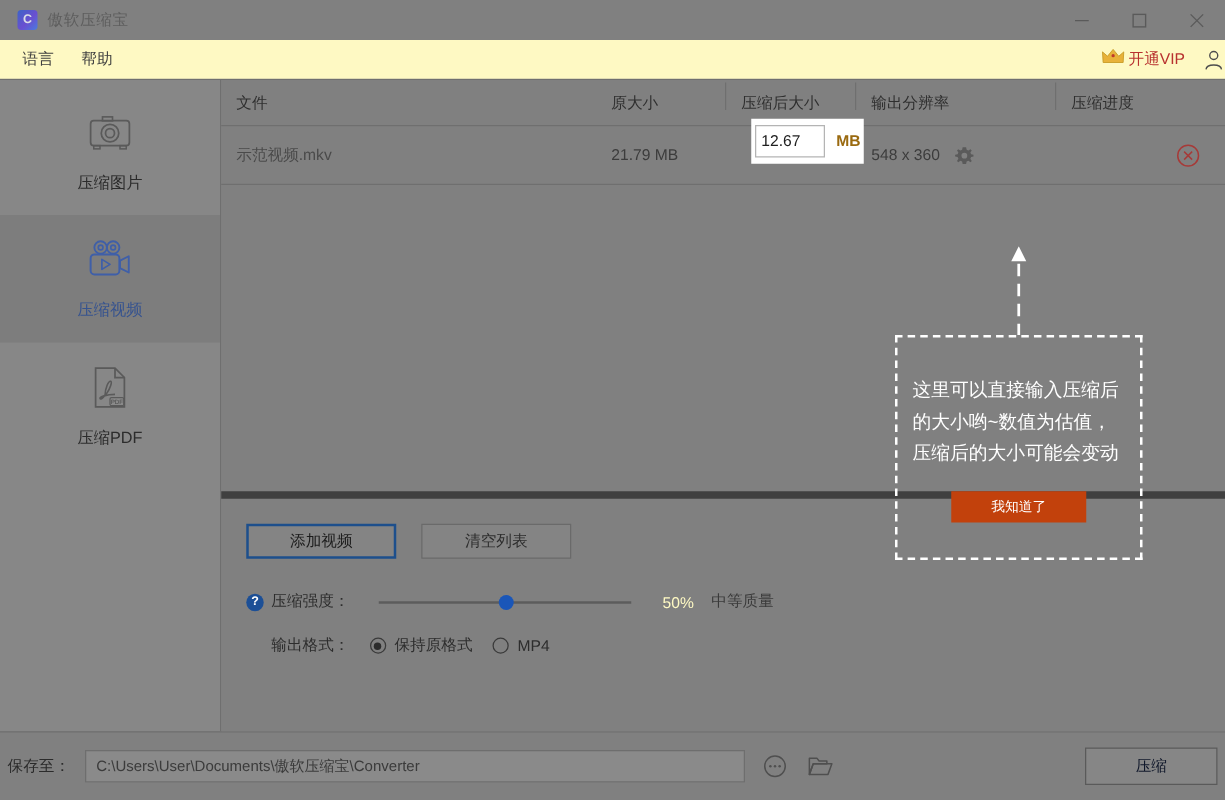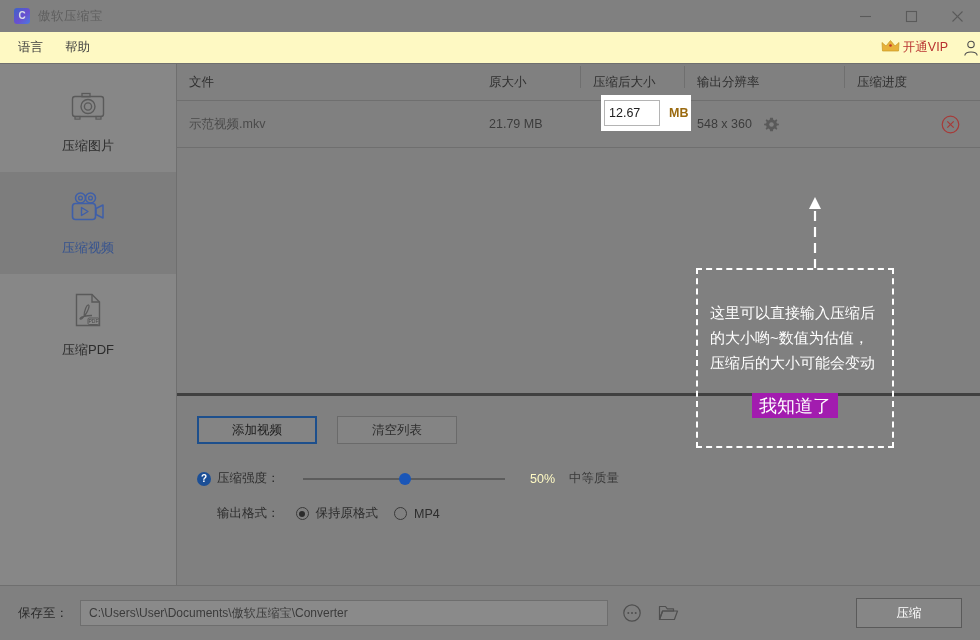--- a/index.html
+++ b/index.html
@@ -204,21 +204,21 @@
   }
   .size-unit {
     font-size: 12.5px;
     color: #9a6a10;
     margin-left: 9px;
     font-weight: 600;
   }
 
   
   .options {
-    border-top: 3px solid #404040;
+    border-top: 6px solid #404040;
     height: 192px;
     min-height: 192px;
     padding: 20px 16px 0 20px;
     box-sizing: border-box;
   }
   .btn-row { display: flex; gap: 20px; }
   .btn {
     width: 120px; height: 28px;
     display: flex; align-items: center; justify-content: center;
     font-size: 12.5px;
@@ -296,21 +296,21 @@
     background: #2c2c2c;
   }
 
   
   .bottombar {
     height: 54px;
     min-height: 54px;
     border-top: 1px solid #6f6f6f;
     display: flex;
     align-items: center;
-    padding: 0 18px;
+    padding: 0 6px;
     gap: 12px;
     background: #808080;
   }
   .save-lbl { font-size: 12.5px; color: #2b2b2b; }
   .path-box {
     width: 528px;
     height: 26px;
     border: 1px solid #6e6e6e;
     background: #8a8a8a;
     display: flex;
@@ -325,27 +325,27 @@
     color: #4f4f4f;
     width: 24px; height: 24px;
   }
   .compress-btn {
     margin-left: auto;
     width: 104px; height: 28px;
     border: 1px solid #5a5a5a;
     background: #868686;
     display: flex; align-items: center; justify-content: center;
     font-size: 12.5px;
-    color: #ffffff;
+    color: #0f172a;
   }
 
   
   .coach {
     position: absolute;
-    left: 519px;
+    left: 539px;
     top: 204px;
     width: 198px;
     height: 180px;
     border: 2px dashed #ffffff;
     box-sizing: border-box;
     z-index: 50;
     display: flex;
     flex-direction: column;
     align-items: center;
     justify-content: flex-start;
@@ -353,24 +353,24 @@
   }
   .coach-text {
     font-size: 15px;
     line-height: 25px;
     color: #ffffff;
     text-align: left;
     width: 100%;
   }
   .coach-btn {
     margin-top: 18px;
-    width: 86px; height: 25px;
-    background: #a21caf;
+    width: 108px; height: 25px;
+    background: #c2410c;
     color: #ffffff;
-    font-size: 18px;
+    font-size: 11px;
     display: flex; align-items: center; justify-content: center;
   }
   .coach-arrow {
     position: absolute;
     left: 631px;
     top: 133px;
     width: 14px;
     height: 71px;
     z-index: 50;
   }

